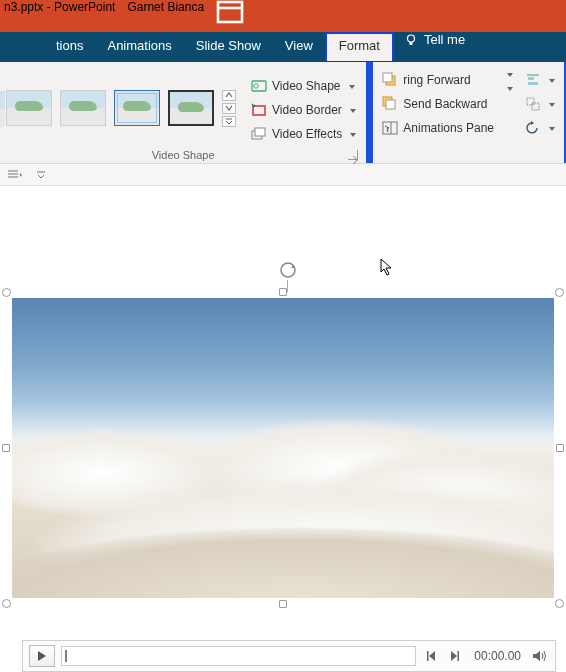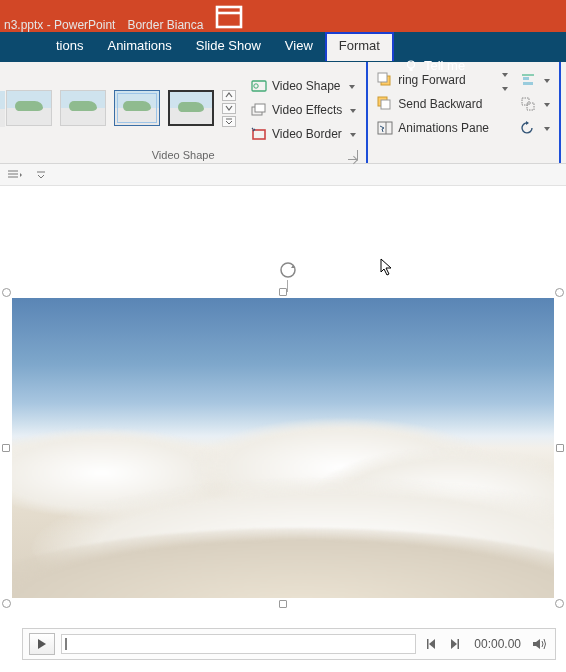--- a/index.html
+++ b/index.html
@@ -1,32 +1,32 @@
 <!DOCTYPE html>
 <html><head>
 <meta charset="utf-8">
 <style>
 * { margin: 0; padding: 0; box-sizing: border-box; font-family: "Segoe UI", Tahoma, sans-serif; }
 body { width: 566px; height: 672px; overflow: hidden; background: #fff; }
 
-.titlebar { height: 32px; background: #d24726; display: flex; align-items: flex-end; color: #e5e5e5; font-size: 12px; }
+.titlebar { height: 32px; background: #d24726; display: flex; align-items: flex-start; color: #000000; font-size: 12px; }
 .titlebar .title-left { padding-left: 4px; white-space: nowrap; }
 .titlebar .tool-tab { margin-left: auto; background: #b83b1c; height: 32px; display: flex; align-items: center; padding: 0 14px; font-size: 11px; }
 .titlebar .user { padding: 0 12px; }
 .titlebar .win-icon { width: 28px; text-align: center; font-size: 12px; }
 
 .tabbar { height: 30px; background: #0c4a6e; display: flex; align-items: flex-start; color: #fff; font-size: 13px; padding-left: 44px; }
 .tab { padding: 6px 12px 8px; cursor: pointer; white-space: nowrap; }
 .tab.active { background: #f3f2f1; color: #333; border: 2px solid #1a3fd1; border-bottom: none; padding: 4px 12px 8px; }
 .tab.playback { background: #b83b1c; }
-.tellme { display: flex; align-items: center; gap: 6px; padding: 0 10px; margin-top: 26px; }
+.tellme { display: flex; align-items: center; gap: 6px; padding: 0 10px; }
 .bulb { width: 14px; height: 14px; }
 
 .ribbon { height: 102px; background: #f3f2f1; border-bottom: 1px solid #d6d6d6; display: flex; }
-.group { border-right: 2px solid #1d4ed8; padding: 4px 6px 0; display: flex; flex-direction: column; }
+.group { border-right: 7px solid #1d4ed8; padding: 4px 6px 0; display: flex; flex-direction: column; }
 .group-title { text-align: center; font-size: 11px; color: #666; padding: 4px 0 2px; margin-top: auto; position: relative; }
 .launcher { position: absolute; right: 2px; bottom: 3px; width: 10px; height: 10px; border: 1px solid #999; border-top: none; border-left: none; }
 .launcher::after { content: ""; position: absolute; right: -1px; bottom: -1px; width: 5px; height: 5px; border-right: 1px solid #999; border-bottom: 1px solid #999; transform: rotate(-45deg); transform-origin: bottom right; }
 
 .styles-row { display: flex; align-items: center; gap: 6px; padding-top: 6px; }
 .style-thumbs { display: flex; gap: 8px; }
 .thumb { width: 46px; height: 36px; background: linear-gradient(#cfe3ee 0 50%, #e8e8e8 50% 100%); border: 1px solid #cfcfcf; position: relative; cursor: pointer; }
 .thumb::after { content: ""; position: absolute; left: 8px; right: 8px; top: 10px; height: 10px; background: #8fbb8f; border-radius: 6px 10px 6px 4px / 6px 8px 4px 6px; }
 .thumb.t3 { border: 1px solid #3a6ea5; }
 .thumb.t3::before { content:""; position:absolute; inset:2px; border:1px solid #9ec5e8; pointer-events:none; }
@@ -69,37 +69,37 @@
 .c3 { left:20px; top:180px; width: 600px; height: 140px; }
 .c4 { left:-60px; top:230px; width: 700px; height: 160px; background: radial-gradient(ellipse at center, #ece4d4 0%, #d9d0c0 60%, rgba(217,208,192,0) 75%); }
 .c5 { left:300px; top:150px; width: 280px; height: 100px; }
 .handle { position: absolute; width: 9px; height: 9px; background: #fff; border: 1px solid #9a9a9a; border-radius: 50%; }
 .handle.sq { border-radius: 1px; width: 8px; height: 8px; }
 .h-tl { left: -4px; top: -4px; } .h-tr { right: -4px; top: -4px; }
 .h-bl { left: -4px; bottom: -4px; } .h-br { right: -4px; bottom: -4px; }
 .h-t { left: 50%; top: -4px; margin-left: -4px; } .h-b { left: 50%; bottom: -4px; margin-left: -4px; }
 .h-l { left: -4px; top: 50%; margin-top: -4px; } .h-r { right: -4px; top: 50%; margin-top: -4px; }
 
-.playbar { position: absolute; left: 22px; right: 10px; bottom: 12px; height: 32px; border: 1px solid #cfcfcf; background: #fcfcfc; display: flex; align-items: center; gap: 6px; padding: 0 6px; }
+.playbar { position: absolute; left: 22px; right: 10px; bottom: 0; height: 32px; border: 1px solid #cfcfcf; background: #fcfcfc; display: flex; align-items: center; gap: 6px; padding: 0 6px; }
 .play-btn { width: 26px; height: 22px; border: 1px solid #bdbdbd; background: linear-gradient(#fff,#eee); display:flex; align-items:center; justify-content:center; cursor:pointer; }
 .track { flex: 1; height: 20px; border: 1px solid #cfcfcf; background: #fff; position: relative; }
 .track::after { content: ""; position: absolute; left: 3px; top: 3px; bottom: 3px; width: 2px; background: #7f7f7f; }
 .pb-btn { width: 18px; height: 18px; display:flex; align-items:center; justify-content:center; color:#555; cursor:pointer; }
 .time { font-size: 12px; color: #555; padding: 0 4px; }
 
 .cursor { position: absolute; left: 380px; top: 72px; width: 16px; height: 20px; pointer-events: none; }
 </style>
 </head>
 <body>
 
 <div class="titlebar">
   <span class="title-left">
     <span>n3.pptx</span><span> - </span><span>PowerPoint</span>
   </span>
-  <div class="user">Border Bianca</div>
+  <div class="user">Garnet Bianca</div>
   <div class="win-icon">
     <svg viewBox="0 0 14 12">
         <rect x="1" y="1" width="12" height="10" fill="none" stroke="#fff" stroke-width="1.3"></rect>
         <line x1="1" y1="4" x2="13" y2="4" stroke="#fff" stroke-width="1.3"></line>
       </svg>
   </div>
 </div>
 
 <div class="tabbar">
   <div class="tab">tions</div>
@@ -150,34 +150,34 @@
               <rect x="1" y="3" width="14" height="10" rx="1" fill="none" stroke="#4a7" stroke-width="1.3"></rect>
               <circle cx="5" cy="8" r="2.2" fill="none" stroke="#4a7"></circle>
             </svg>
           <span>Video Shape</span>
           <span class="caret"><svg viewBox="0 0 8 6">
                 <path d="M1 1 L4 5 L7 1" fill="#666"></path>
               </svg></span>
         </div>
         <div class="cmd">
           <svg class="ic" viewBox="0 0 16 16">
+              <rect x="2" y="4" width="12" height="9" fill="none" stroke="#c44" stroke-width="1.6"></rect>
+              <path d="M4 3 L2 5 M2 2 L1 3" stroke="#357" stroke-width="1.4"></path>
+            </svg>
+          <span>Video Border</span>
+          <span class="caret"><svg viewBox="0 0 8 6">
+                <path d="M1 1 L4 5 L7 1" fill="#666"></path>
+              </svg></span>
+        </div>
+        <div class="cmd">
+          <svg class="ic" viewBox="0 0 16 16">
               <rect x="1" y="5" width="10" height="8" fill="none" stroke="#888"></rect>
               <rect x="4" y="2" width="10" height="8" fill="#fff" stroke="#888"></rect>
             </svg>
           <span>Video Effects</span>
-          <span class="caret"><svg viewBox="0 0 8 6">
-                <path d="M1 1 L4 5 L7 1" fill="#666"></path>
-              </svg></span>
-        </div>
-        <div class="cmd">
-          <svg class="ic" viewBox="0 0 16 16">
-              <rect x="2" y="4" width="12" height="9" fill="none" stroke="#c44" stroke-width="1.6"></rect>
-              <path d="M4 3 L2 5 M2 2 L1 3" stroke="#357" stroke-width="1.4"></path>
-            </svg>
-          <span>Video Border</span>
           <span class="caret"><svg viewBox="0 0 8 6">
                 <path d="M1 1 L4 5 L7 1" fill="#666"></path>
               </svg></span>
         </div>
       </div>
     </div>
     <div class="group-title">
       <span>Video Shape</span>
       <span class="launcher"></span>
     </div>

